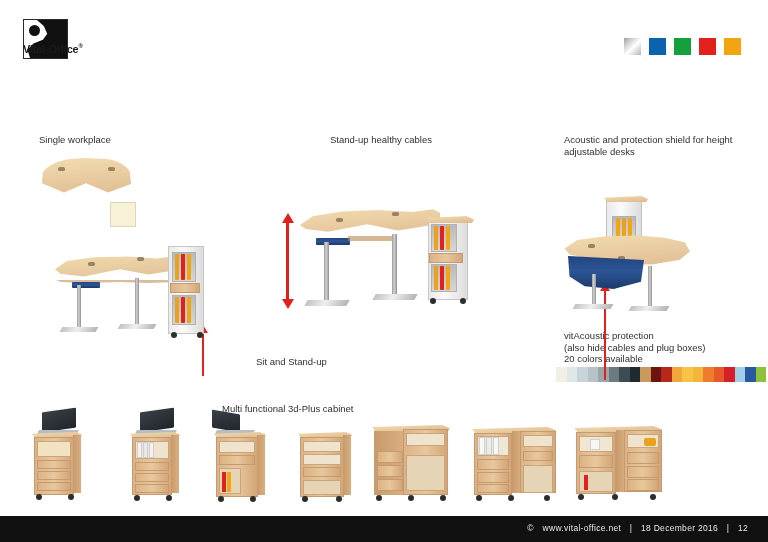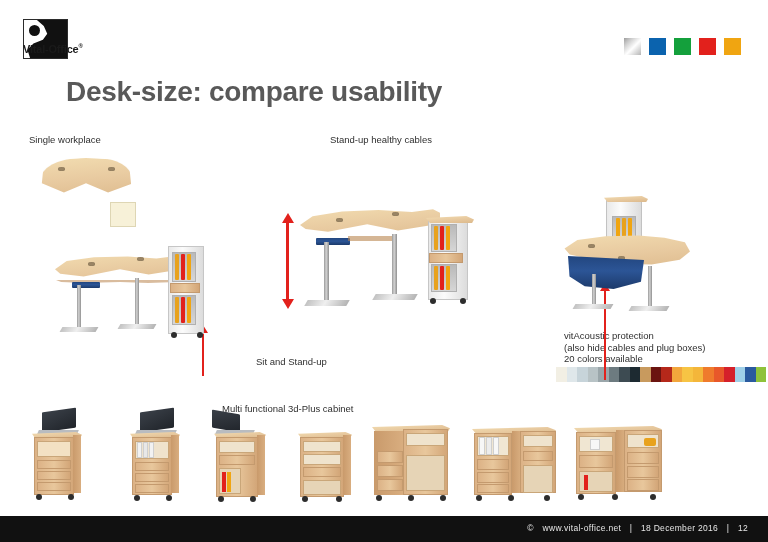--- a/index.html
+++ b/index.html
@@ -61,21 +61,21 @@
     position: absolute; left: 66px; top: 76px;
     font-size: 28px; font-weight: 700;
     color: #595959; letter-spacing: -0.3px;
   }
 
   
   .caption {
     position: absolute;
     font-size: 9.5px; color: #2f2f2f; line-height: 12px;
   }
-  #cap-single   { left: 29px;  top: 134px; }
+  #cap-single   { left: 39px;  top: 134px; }
   #cap-standup  { left: 330px; top: 134px; }
   #cap-acoustic { left: 564px; top: 134px; width: 185px; }
   #cap-sitstand { left: 256px; top: 356px; }
   #cap-cabinet  { left: 222px; top: 403px; }
 
   .infoblock {
     position: absolute; left: 564px; top: 330px;
     font-size: 9.5px; color: #2f2f2f; line-height: 11.5px;
   }
 
@@ -176,24 +176,24 @@
 
 
   <div class="brand-swatches">
     <div class="brand-swatch sil"></div>
     <div class="brand-swatch" style="background:#0b63ae"></div>
     <div class="brand-swatch" style="background:#14a03c"></div>
     <div class="brand-swatch" style="background:#e2211c"></div>
     <div class="brand-swatch" style="background:#f0a511"></div>
   </div>
 
-  <div class="slide-title">Desk-size: compare usability</div>
 
   <div class="caption" id="cap-single">Single workplace</div>
   <div class="caption" id="cap-standup">Stand-up healthy cables</div>
+  <div class="caption" id="cap-acoustic">Acoustic and protection shield for height adjustable desks</div>
   <div class="caption" id="cap-sitstand">Sit and Stand-up</div>
   <div class="caption" id="cap-cabinet">Multi functional 3d-Plus cabinet</div>
 
   <div class="infoblock">
     <div>vitAcoustic protection</div>
     <div>(also hide cables and plug boxes)</div>
     <div>20 colors available</div>
   </div>
 
   <div class="color-strip" id="color-strip">

